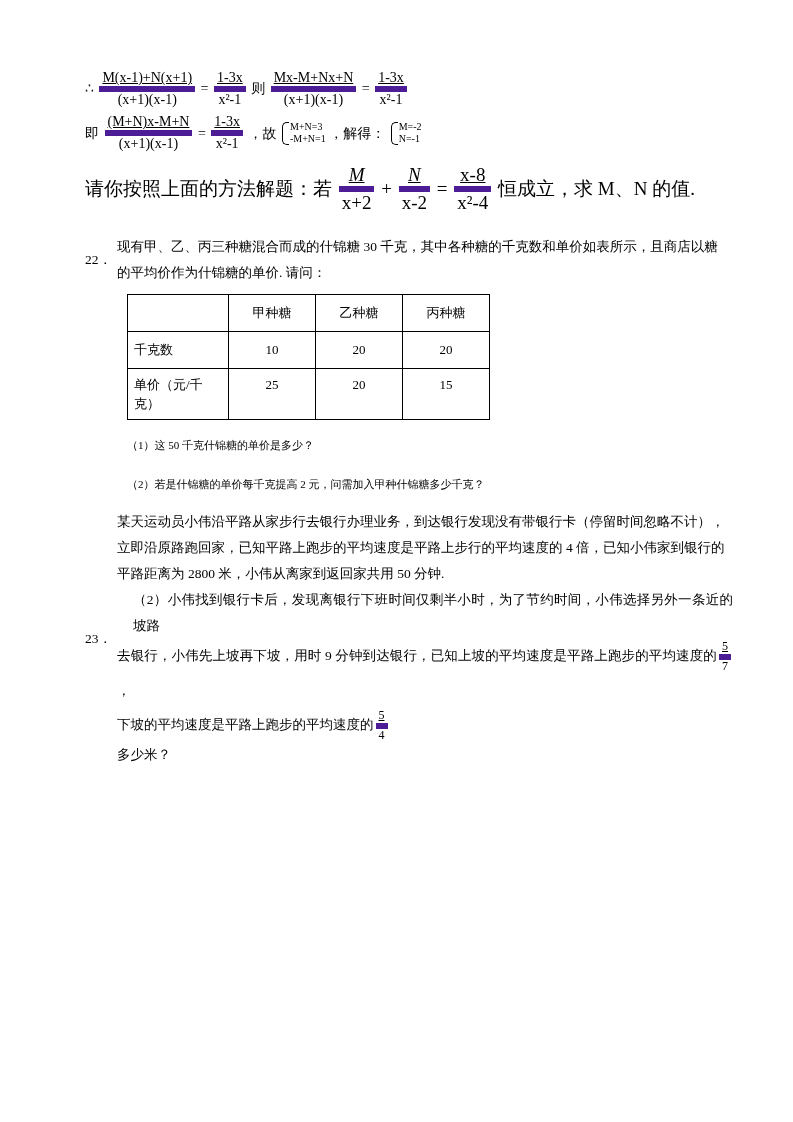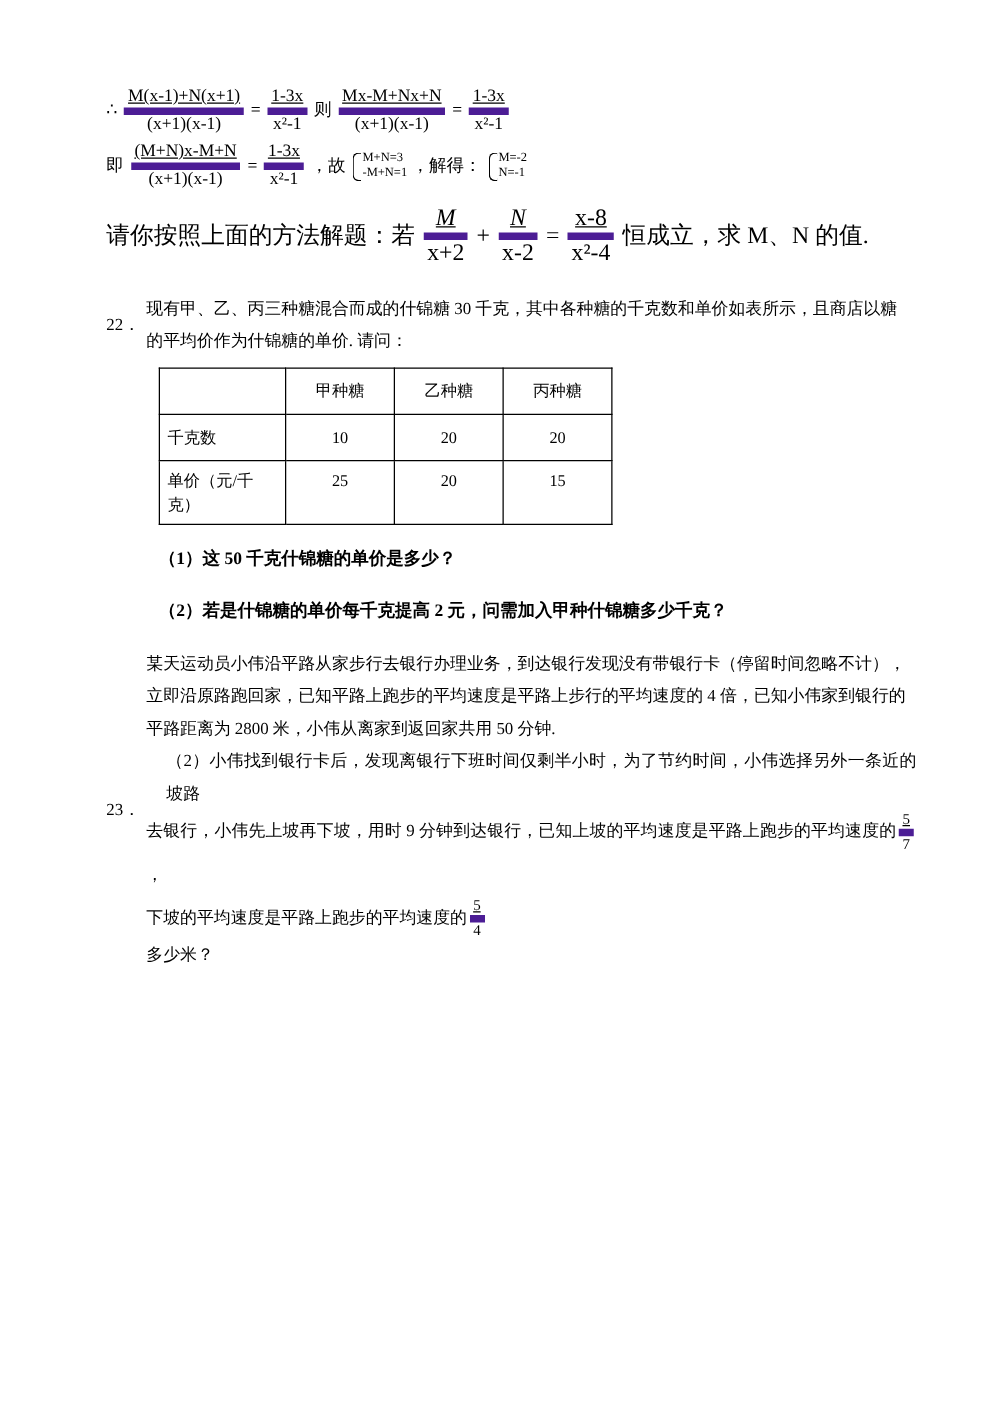--- a/index.html
+++ b/index.html
@@ -91,24 +91,23 @@
   .qnum {
     width: 32px;
     flex: none;
     font-size: 13.5px;
     line-height: 26px;
   }
   .qbody {
     flex: 1 1 auto;
   }
   .sub {
-    font-size: 14px;
+    font-size: 11px;
     line-height: 28px;
     padding-left: 18px;
-    font-weight: bold;
   }
 
   
   table.sugar {
     border-collapse: collapse;
     margin: 8px 0 6px 42px;
     font-size: 13px;
     border-radius: 26px;
   }
   table.sugar td, table.sugar th {

